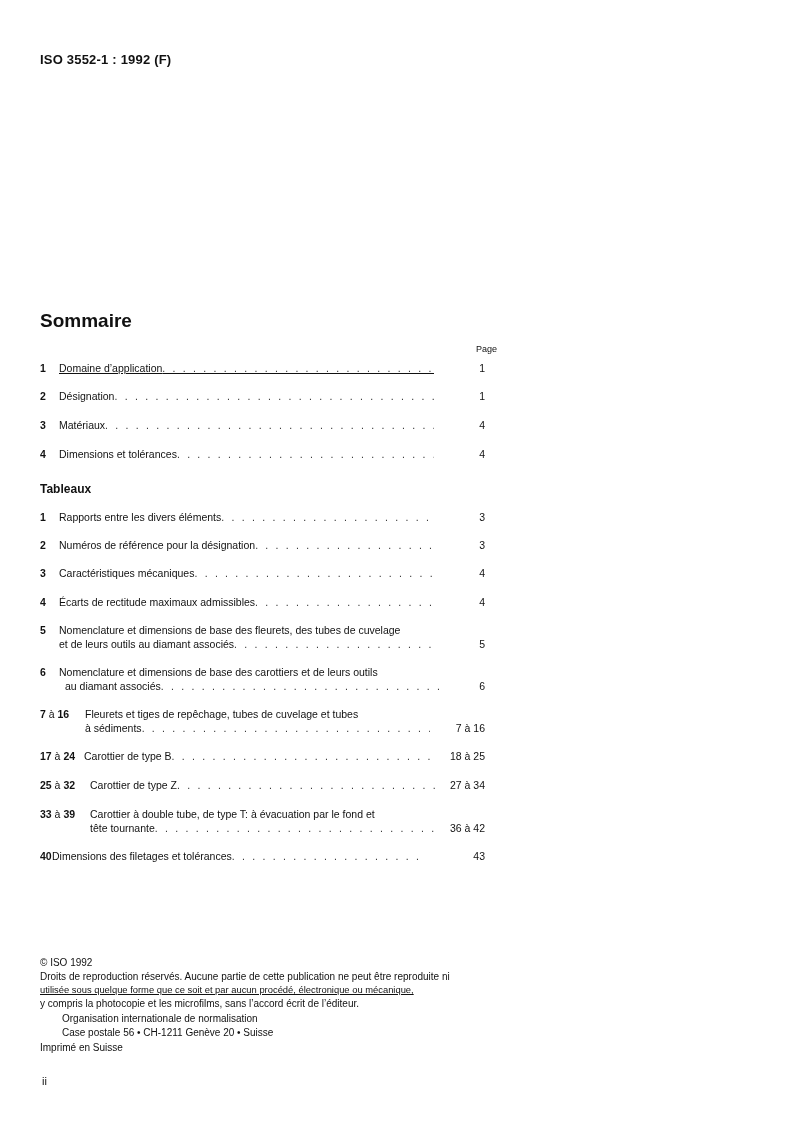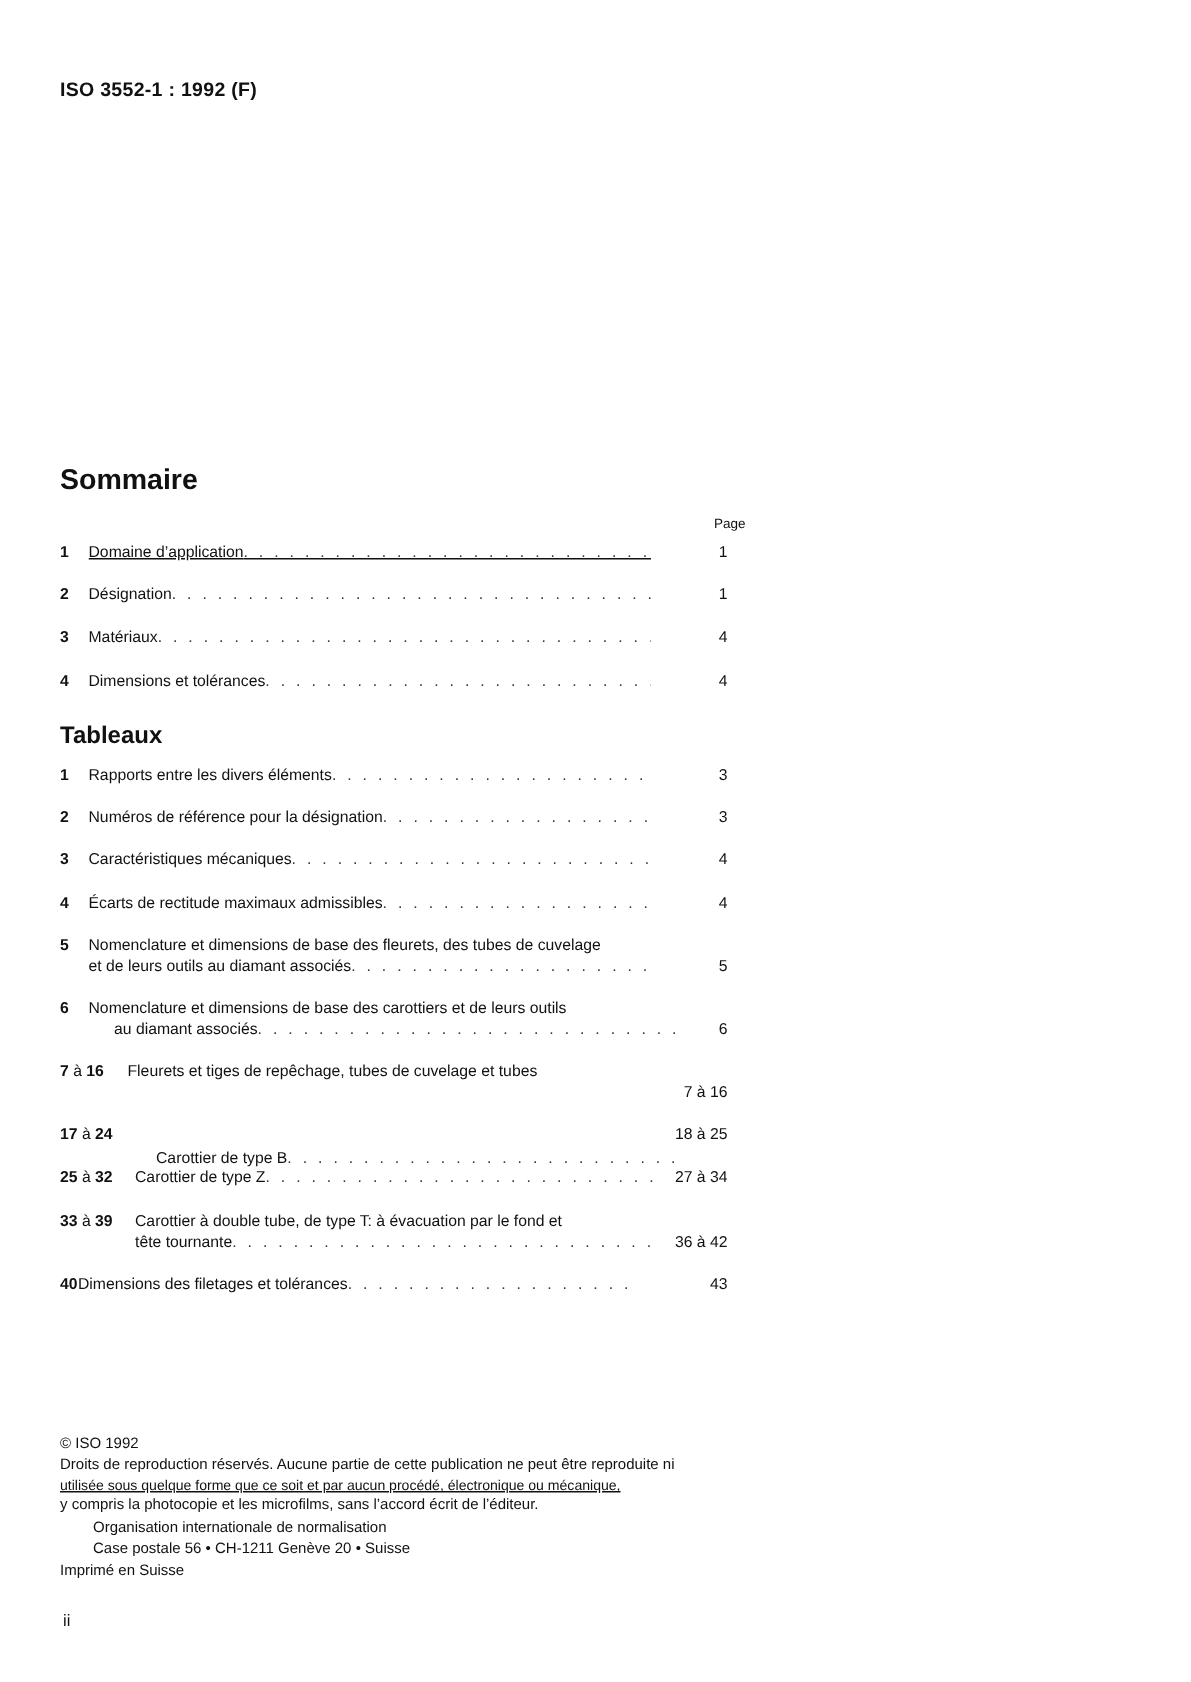--- a/index.html
+++ b/index.html
@@ -9,21 +9,21 @@
   .page-col { position:absolute; left:461px; top:344px; width:24px; text-align:right; font-size:9px;margin-left:12px; }
   .toc { position:absolute; left:40px; width:445px; font-size:10.5px; }
   .row { position:absolute; left:0; width:445px; }
   .num { position:absolute; left:0; font-weight:bold; }
   .num .a { font-weight:normal; }
   .txt { position:absolute; white-space:nowrap; overflow:hidden; }
   .line { display:flex; white-space:nowrap; }
   .dots { flex:1; overflow:hidden; white-space:nowrap; letter-spacing:2.2px; color:#333; }
   .dots::after { content:". . . . . . . . . . . . . . . . . . . . . . . . . . . . . . . . . . . . . . . . . . . . . . . . . . . . . . . . . . . . . . . . . . . . . . . . . . . ."; }
   .pg { position:absolute; right:0; text-align:right; }
-  .section-head { position:absolute; left:40px; top:482px; font-size:16px; font-weight:bold; }
+  .section-head { position:absolute; left:40px; top:482px; font-size:12px; font-weight:bold; }
   .footer { position:absolute; left:40px; top:956px; width:450px; font-size:10px; line-height:13.5px; }
   .footer .indent { padding-left:22px; }
   .pnum { position:absolute; left:42px; top:1075px; font-size:11px; }
 </style>
 </head>
 <body>
 
 <div class="header">ISO 3552-1 : 1992 (F)</div>
 <div class="title">Sommaire</div>
 <div class="page-col">Page</div>
@@ -123,38 +123,44 @@
           <span>et de leurs outils au diamant associés</span>
           <span class="dots"></span>
         </div>
       </div>
     <span class="pg" style="top:14px;">5</span>
   </div>
 
   <div class="row" style="top:666px;height:28px;">
     <span class="num">6</span>
     <div class="txt" style="left:19px;width:420px;top:0;">Nomenclature et dimensions de base des carottiers et de leurs outils</div>
-    <div class="txt" style="left:36px;width:375px;top:14px;">
+    <div class="txt" style="left:25px;width:375px;top:14px;">
         <div class="line">
           <span>au diamant associés</span>
           <span class="dots"></span>
         </div>
       </div>
     <span class="pg" style="top:14px;">6</span>
   </div>
 
   <div class="row" style="top:708px;height:28px;text-decoration:underline;">
     <span class="num"><span>7</span> <span class="a">à</span> <span>16</span></span>
     <div class="txt" style="left:45px;width:380px;top:0;">Fleurets et tiges de repêchage, tubes de cuvelage et tubes</div>
+    <div class="txt" style="left:45px;width:345px;top:14px;">
+        <div class="line">
+          <span>à sédiments</span>
+          <span class="dots"></span>
+        </div>
+      </div>
     <span class="pg" style="top:14px;">7 à 16</span>
   </div>
 
   <div class="row" style="top:750px;">
     <span class="num"><span>17</span> <span class="a">à</span> <span>24</span></span>
-    <div class="txt" style="left:64px;width:352px;margin-top:16px;">
+    <div class="txt" style="left:44px;width:352px;">
         <div class="line">
           <span>Carottier de type B</span>
           <span class="dots"></span>
         </div>
       </div>
     <span class="pg">18 à 25</span>
   </div>
 
   <div class="row" style="top:779px;">
     <span class="num"><span>25</span> <span class="a">à</span> <span>32</span></span>

